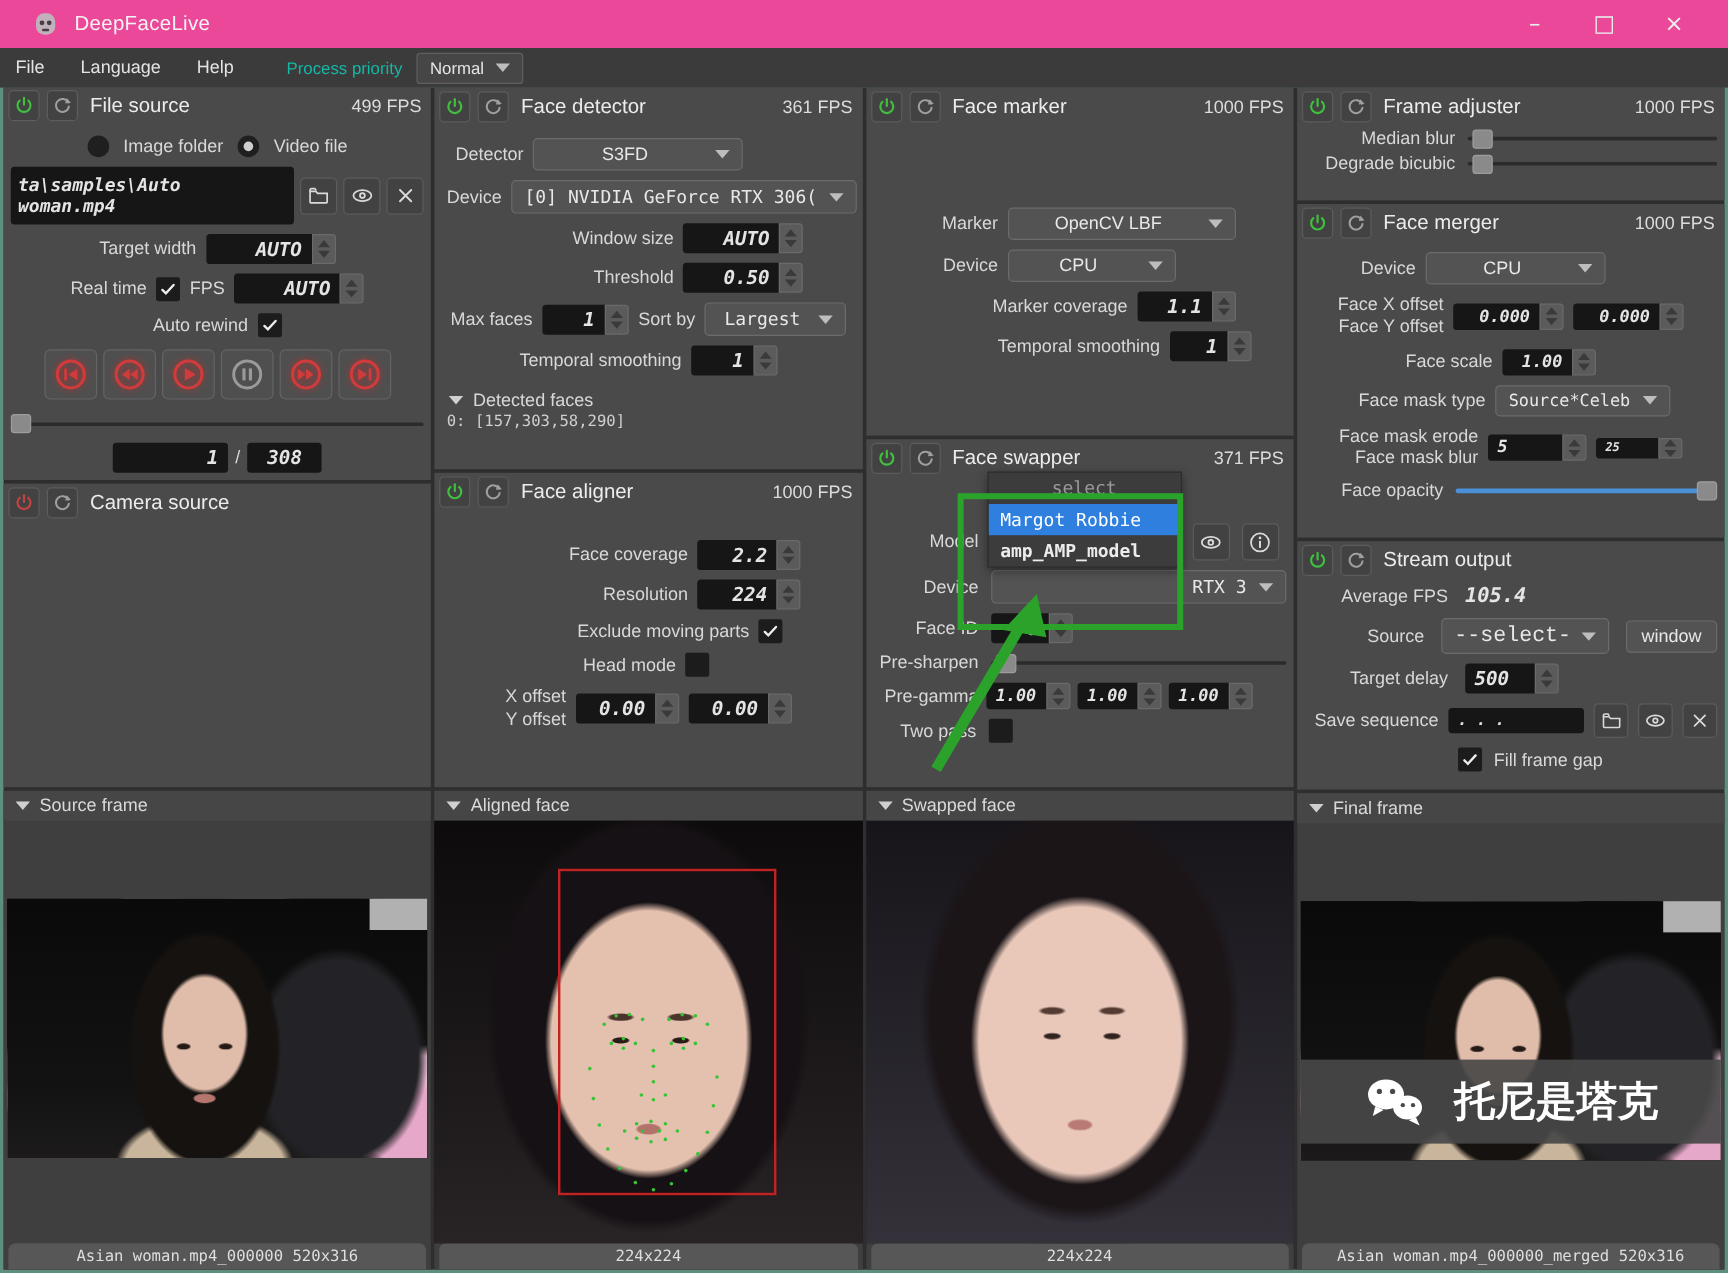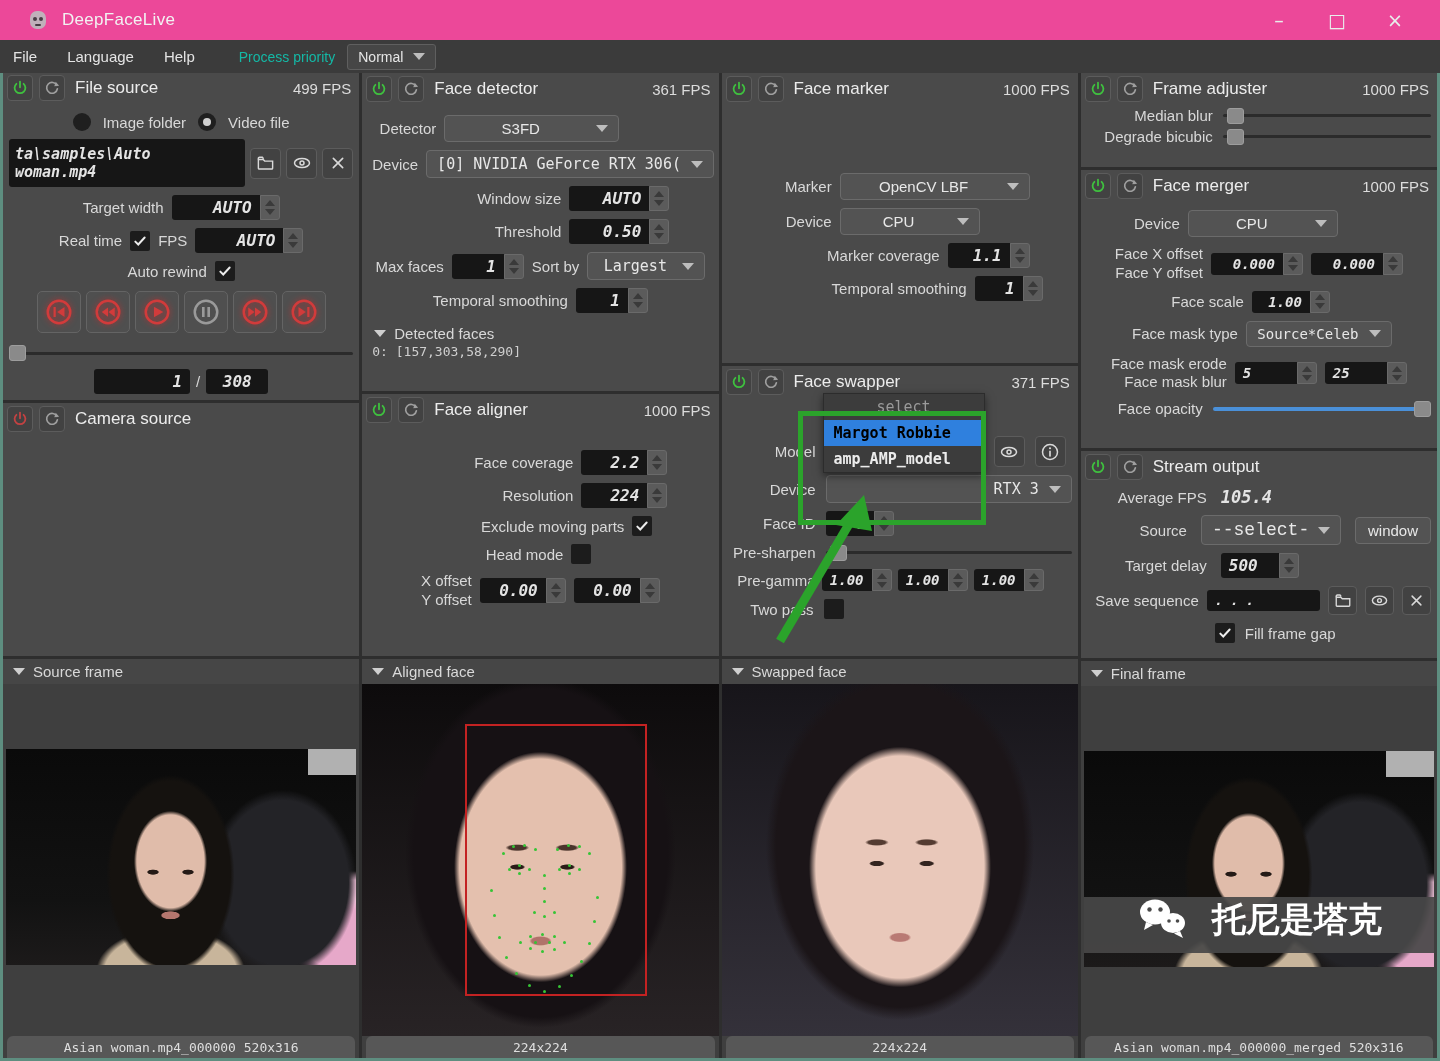--- a/index.html
+++ b/index.html
@@ -112,28 +112,28 @@
   .landmarks { position:absolute; left:0; top:0; width:3px; height:3px; border-radius:50%; background:transparent;
     box-shadow:
       128px 205px #35c435,131px 230px #35c435,136px 252px #35c435,143px 272px #35c435,153px 288px #35c435,166px 300px #35c435,181px 306px #35c435,196px 301px #35c435,208px 290px #35c435,218px 276px #35c435,226px 258px #35c435,231px 236px #35c435,234px 212px #35c435,
       140px 168px #35c435,150px 161px #35c435,161px 160px #35c435,172px 164px #35c435,
       194px 164px #35c435,205px 160px #35c435,216px 161px #35c435,226px 168px #35c435,
       146px 184px #35c435,156px 180px #35c435,166px 184px #35c435,156px 188px #35c435,
       196px 184px #35c435,206px 180px #35c435,216px 184px #35c435,206px 188px #35c435,
       181px 190px #35c435,181px 203px #35c435,181px 216px #35c435,171px 227px #35c435,181px 231px #35c435,191px 227px #35c435,
       157px 257px #35c435,167px 251px #35c435,179px 249px #35c435,191px 251px #35c435,201px 257px #35c435,191px 264px #35c435,179px 266px #35c435,167px 263px #35c435,172px 257px #35c435,186px 257px #35c435; }
 
-  .watermark { position:absolute; left:0; right:0; bottom:14px; height:56px; background:rgba(72,72,72,.92); display:flex; align-items:flex-start; justify-content:center; gap:24px; }
+  .watermark { position:absolute; left:0; right:0; bottom:14px; height:70px; background:rgba(72,72,72,.92); display:flex; align-items:center; justify-content:center; gap:24px; }
   .watermark .wmtext { color:#fff; font-size:34px; font-weight:bold; font-family:"DejaVu Sans", sans-serif; }
 
   
   .popup { position:absolute; left:101px; top:320px; width:162px; background:#3c3c3c; border:1px solid #2c2c2c; box-shadow:0 3px 8px rgba(0,0,0,.5); z-index:5; font-family:"DejaVu Sans Mono", monospace; }
   .popup .item { font-size:15px; padding:4px 10px; white-space:nowrap; }
   .popup .item.dim { color:#9a9a9a; text-align:center; }
-  .popup .item.sel { background:#2f80de; color:#000000; font-weight:bold; }
+  .popup .item.sel { background:#2f80de; color:#ffffff; font-weight:normal; }
   .popup .item.norm { color:#ececec; font-weight:bold; }
   .annobox { position:absolute; left:76px; top:338px; width:188px; height:114px; border:5px solid #2ba32b; z-index:6; }
   .annoarrow { position:absolute; left:30px; top:400px; z-index:6; }
   .mono-sm { font-family:"DejaVu Sans Mono", monospace; font-size:13px; color:#cfcfcf; }
 </style>
 </head>
 <body>
 
 <div id="app">
 
@@ -775,21 +775,21 @@
           <div class="row">
             <span class="lab2"><span>Face mask erode</span><br><span>Face mask blur</span></span>
             <span class="spin">
               <span class="valbox digital" style="width:62px; font-size:14px; justify-content:flex-start">5</span>
               <span class="spinbtns">
                   <i class="tri-up"></i>
                   <i class="tri-dn"></i>
                 </span>
             </span>
             <span class="spin">
-              <span class="valbox digital" style="width:62px; font-size:14px; justify-content:flex-start">25</span>
+              <span class="valbox digital" style="width:52px; font-size:10px; justify-content:flex-start">25</span>
               <span class="spinbtns">
                   <i class="tri-up"></i>
                   <i class="tri-dn"></i>
                 </span>
             </span>
           </div>
           <div class="row left" style="gap:10px; padding-left:26px">
             <span class="lab" style="width:90px">Face opacity</span>
             <div class="slider">
               <div class="track blue"></div>

